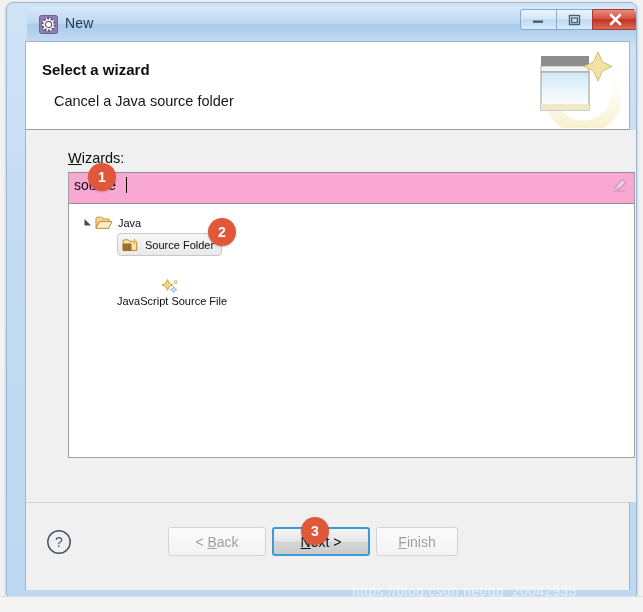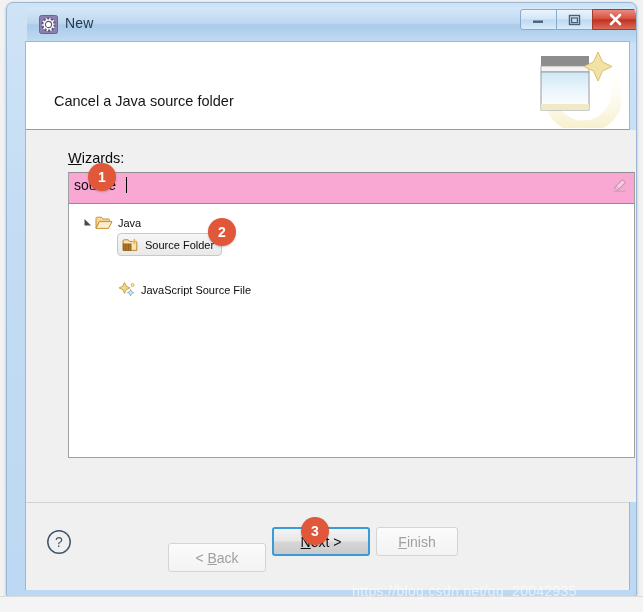--- a/index.html
+++ b/index.html
@@ -196,21 +196,21 @@
     margin-right: 5px;
     display: flex; align-items: center; justify-content: center;
   }
   .tree-label {
     font-size: 11px;
     color: #0d0d0d;
   }
   #row-java      { left: 12px; top: 7px; }
   #row-srcfolder { left: 48px; top: 29px; }
   #row-js        { left: 12px; top: 52px; }
-  #row-jssrc     { left: 48px; top: 74px; }
+  #row-jssrc     { left: 48px; top: 74px; flex-direction: column; }
 
   #row-srcfolder.selected {
     background: linear-gradient(to bottom,#f6f6f6 0%,#e9e9e9 100%);
     border: 1px solid #c8c8c8;
     border-radius: 4px;
     padding: 0 7px 0 3px;
     height: 23px;
     box-sizing: border-box;
     justify-content: flex-end;
   }
@@ -241,21 +241,21 @@
     background: linear-gradient(to bottom,#f6f6f6 0%,#eaeaea 48%,#dcdcdc 52%,#d2d2d2 100%);
     border: 1px solid #b4b4b4;
     color: #0d0d0d;
   }
   .dlgbtn.disabled {
     background: linear-gradient(to bottom,#fbfbfb 0%,#f3f3f3 100%);
     border-color: #d4d4d4;
     color: #a0a0a0;
   }
   .dlgbtn .mn { text-decoration: underline; }
-  #btn-back   { left: 142px; width: 98px; margin-top: 16px; }
+  #btn-back   { left: 142px; width: 98px; }
   #btn-next   { left: 246px; width: 98px;
                 border: 2px solid #3c9ad8;
                 background: linear-gradient(to bottom,#f4f4f4 0%,#e6e6e6 48%,#d6d6d6 52%,#cacaca 100%); }
   #btn-finish { left: 350px; width: 82px; }
   #btn-cancel { left: 482px; width: 101px;
                 background: linear-gradient(to bottom,#f7f7f7 0%,#ebebeb 48%,#dadada 52%,#cdcdcd 100%);
                 border-color: #a6a6a6; }
 
   
   .badge {
@@ -338,20 +338,21 @@
             <svg width="15" height="13" viewBox="0 0 15 13">
               <path d="M3 2 L12 11 M12 2 L3 11" stroke="#ffffff" stroke-width="2.6" stroke-linecap="round" fill="none"></path>
             </svg>
           </span>
         </div>
       </div>
 
       <div id="dialog">
 
         <div id="header-band">
+          <div id="header-title">Select a wizard</div>
           <div id="header-subtitle">Cancel a Java source folder</div>
 
           <div id="banner-icon">
             <svg width="96" height="82" viewBox="0 0 96 82">
               <defs>
                 <linearGradient id="glow" x1="0" y1="0" x2="0" y2="1">
                   <stop offset="0" stop-color="#ffffff" stop-opacity="0"></stop>
                   <stop offset="1" stop-color="#f4e9b8" stop-opacity="0.85"></stop>
                 </linearGradient>
                 <linearGradient id="winbody" x1="0" y1="0" x2="0" y2="1">

